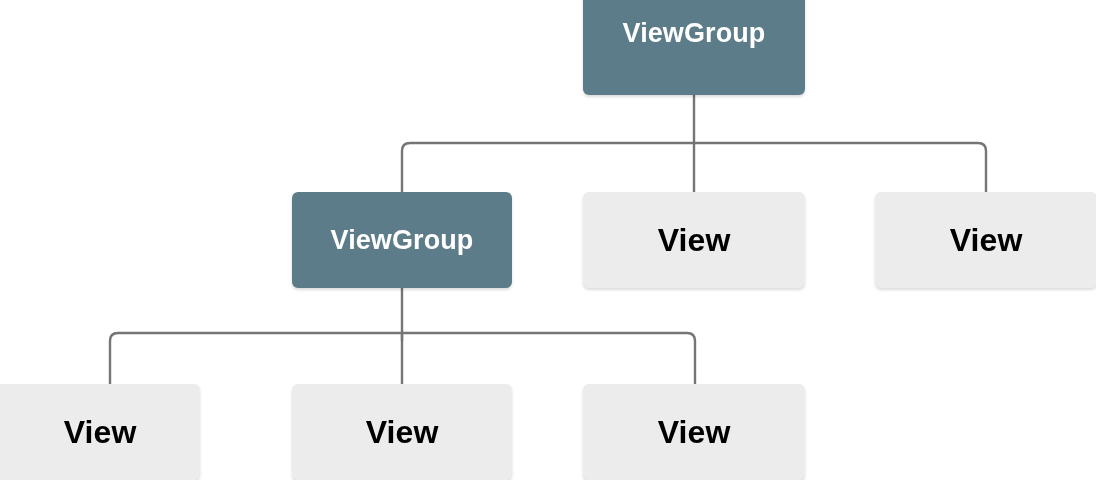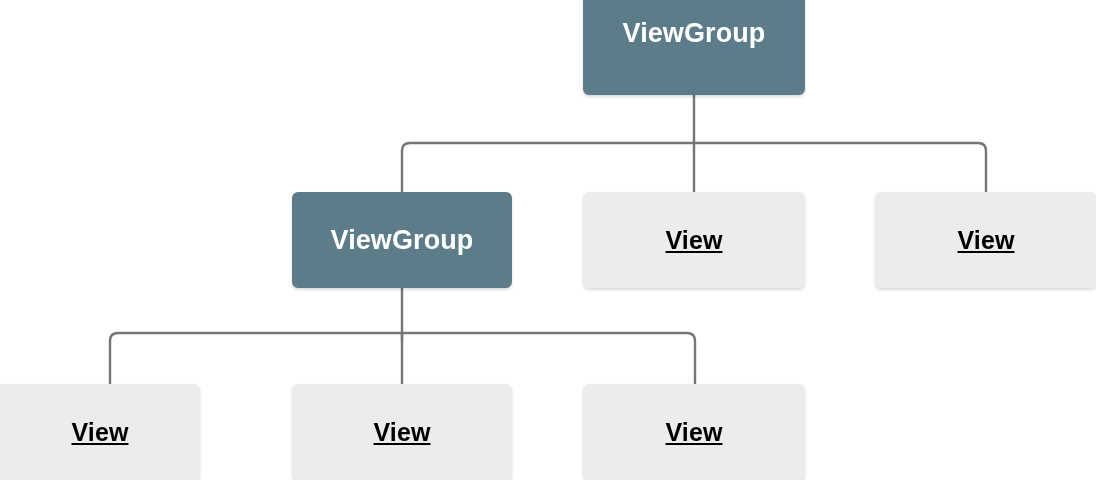--- a/index.html
+++ b/index.html
@@ -42,22 +42,21 @@
     color: #000000;
   }
   .node-label {
     font-size: 27px;
     font-weight: bold;
     letter-spacing: 0.1px;
     line-height: 1;
     white-space: nowrap;
   }
   .node.leaf .node-label {
-    font-size: 25px;
-    text-decoration: underline;
+    font-size: 32px;
   }
 </style>
 </head>
 <body>
 
 <div id="canvas">
 
   <svg id="edge-layer" viewBox="0 0 1096 480" width="1096" height="480" xmlns="http://www.w3.org/2000/svg">
     <g fill="none" stroke="#757575" stroke-width="2.4" stroke-linecap="butt">
       <path d="M694,95 L694,143"></path>

